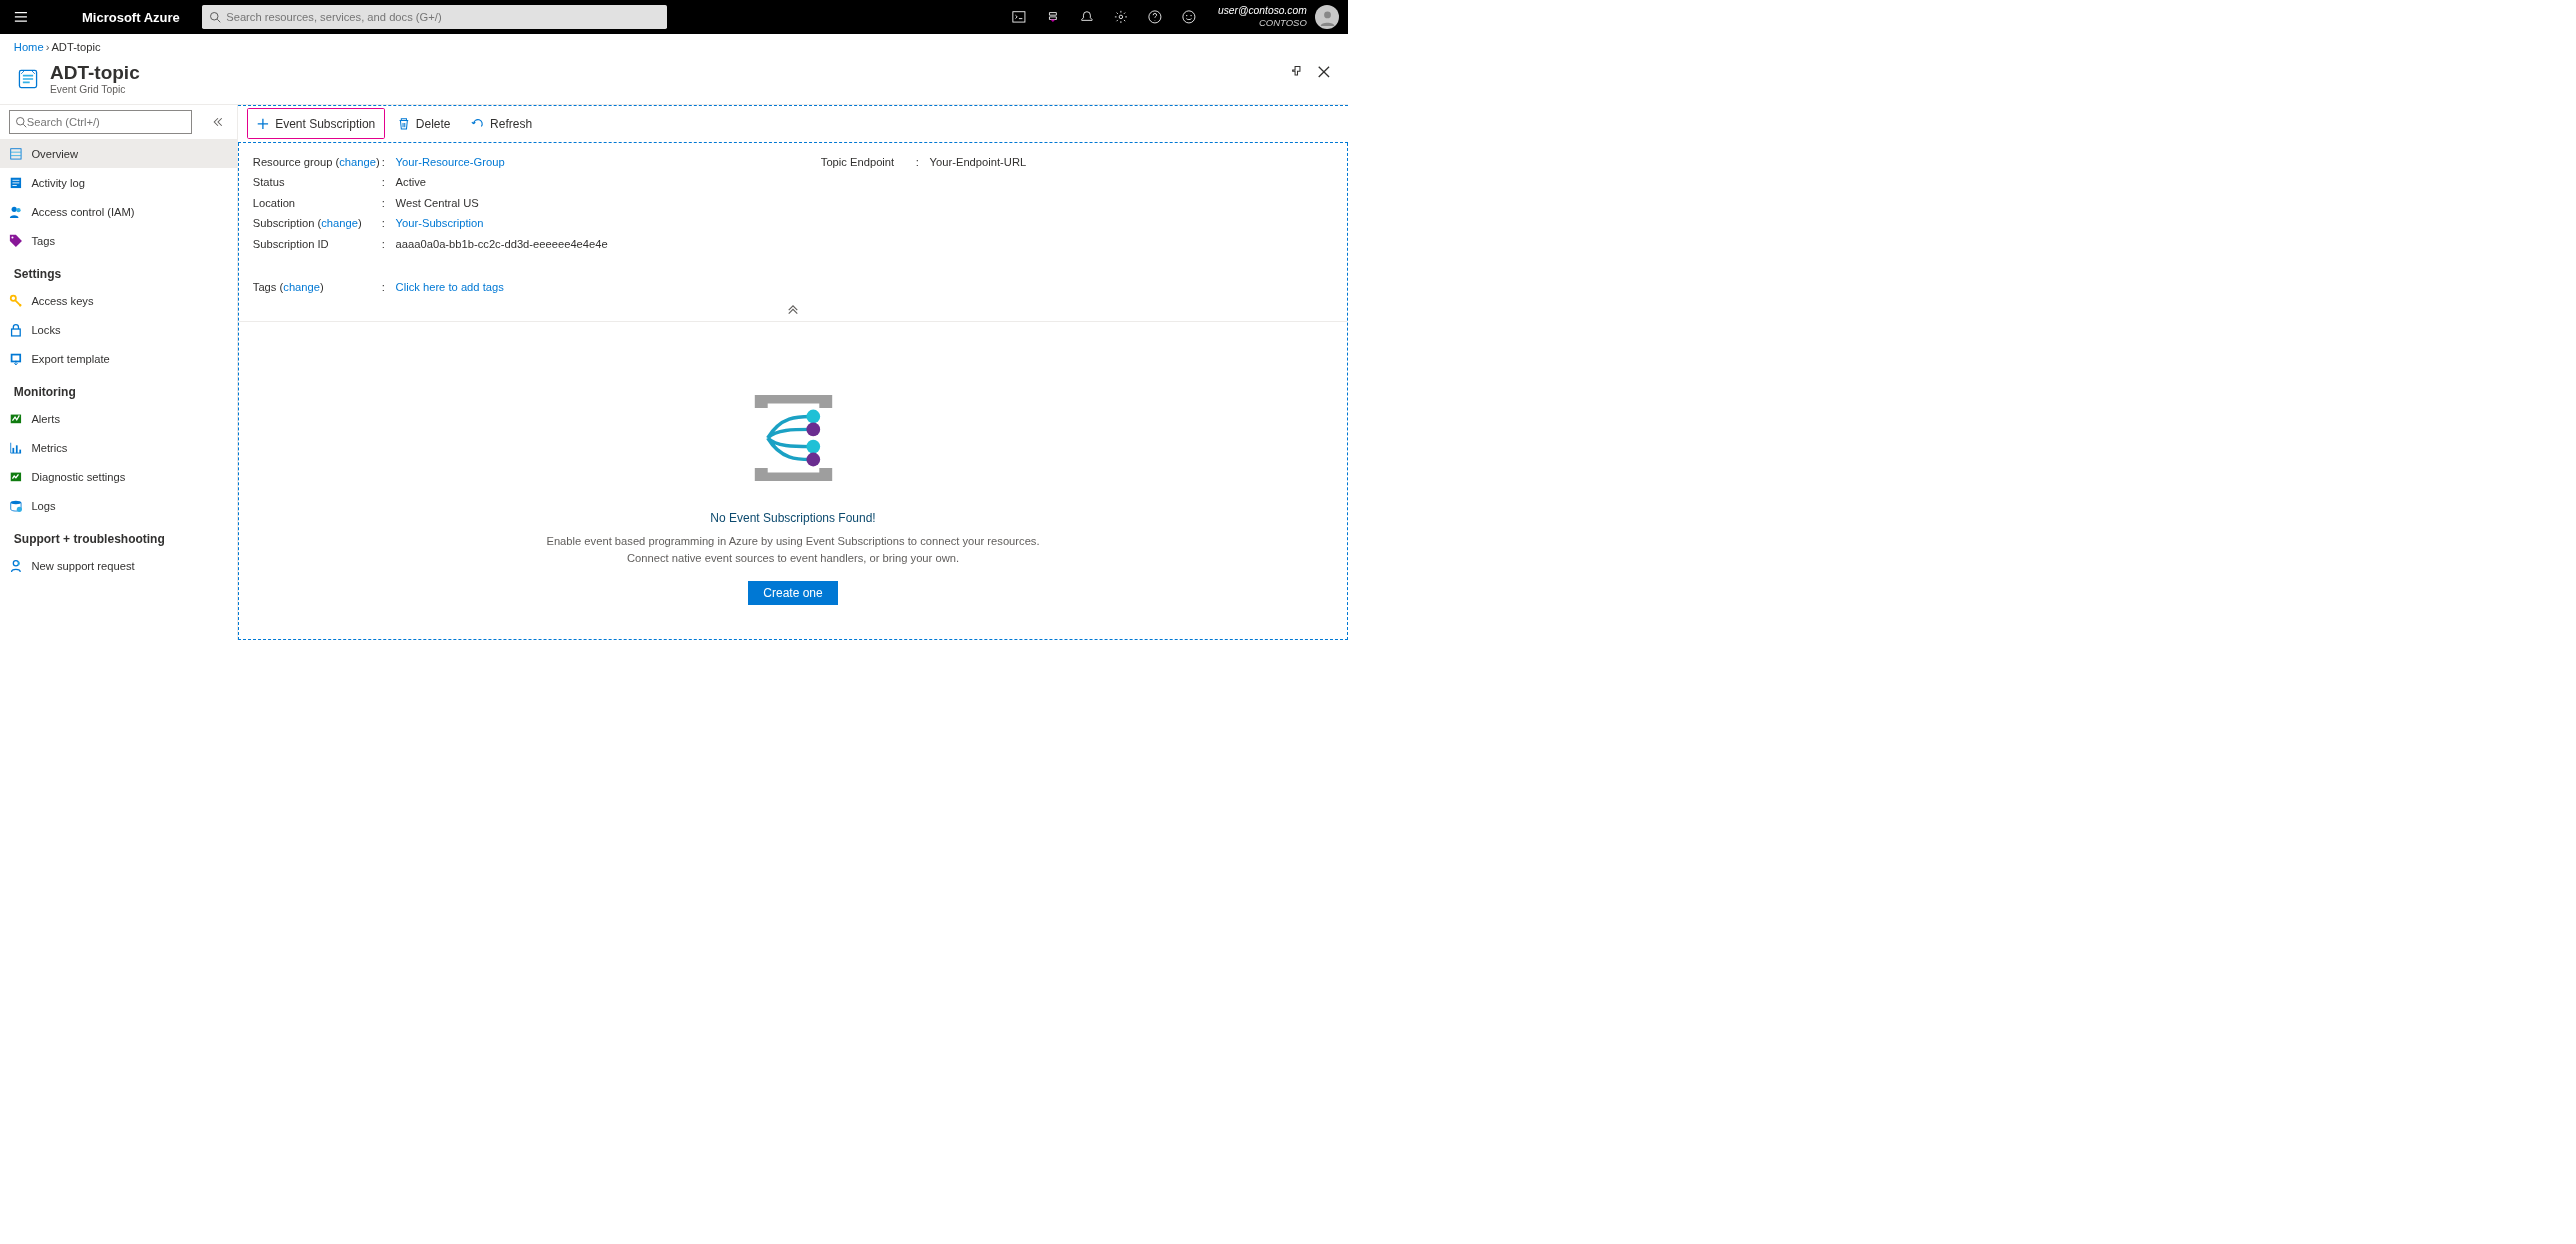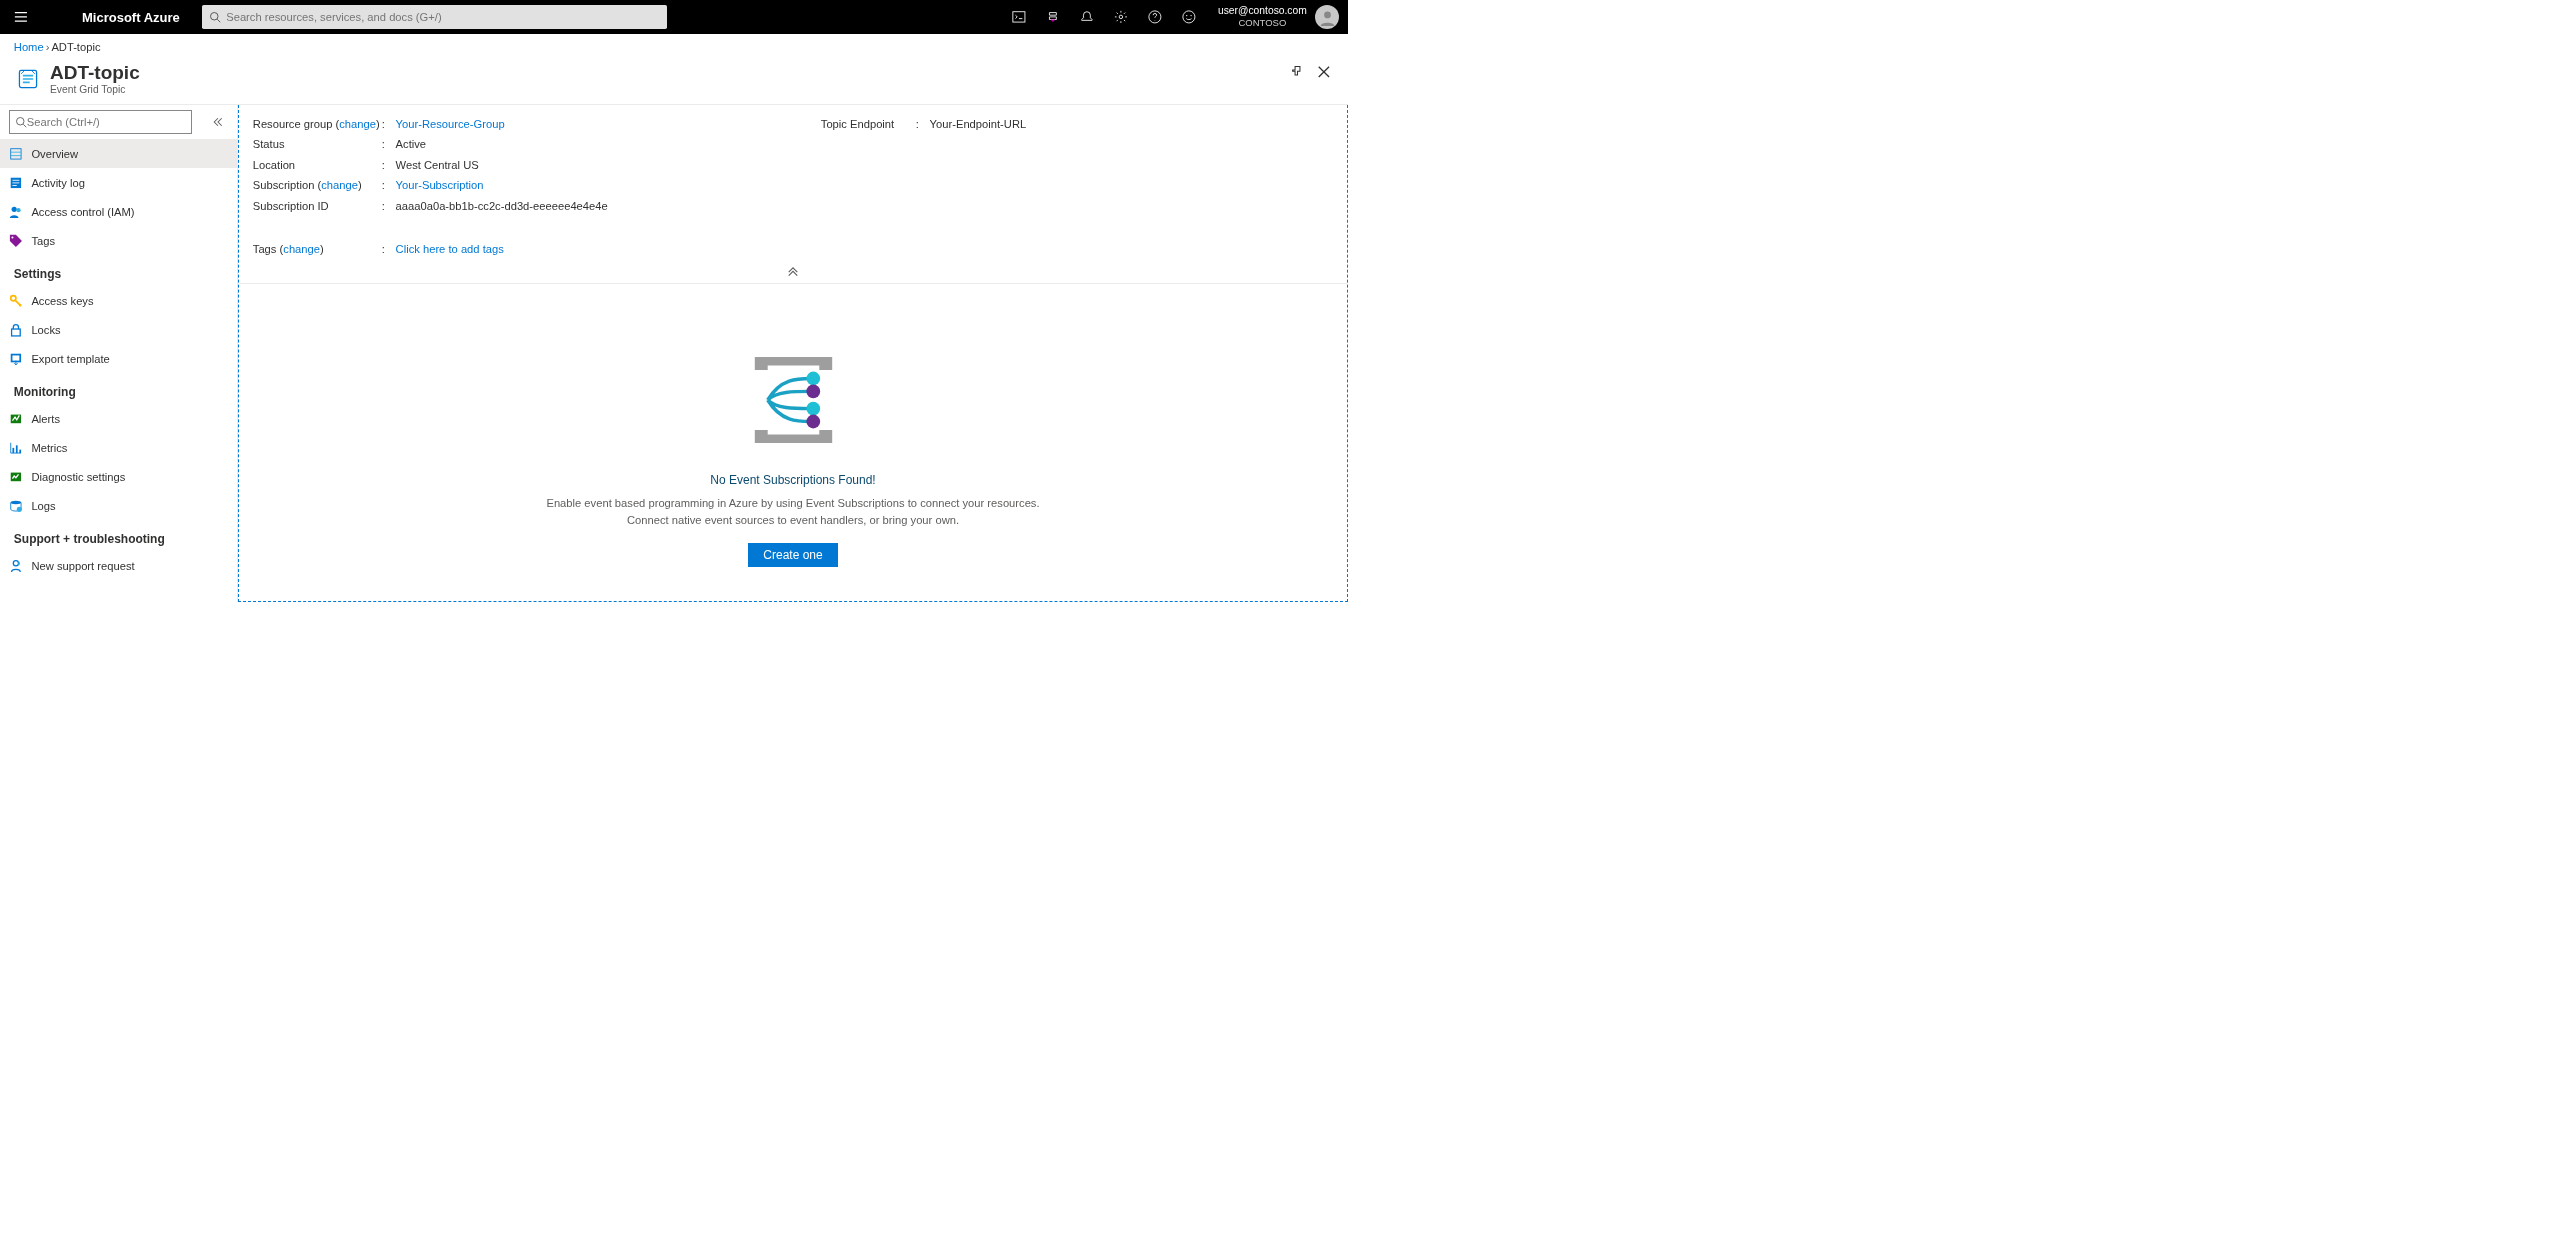--- a/index.html
+++ b/index.html
@@ -4,21 +4,21 @@
 <style>
   * { box-sizing: border-box; margin: 0; padding: 0; }
   body { font-family: "Segoe UI", Arial, sans-serif; font-size: 11.2px; color: #323130; background: #fff; width: 1348px; }
   .topbar { background: #000; color: #fff; height: 34px; display: flex; align-items: center; }
   .hamburger { width: 41px; display: flex; justify-content: center; align-items: center; height: 34px; cursor: pointer; }
   .brand { font-size: 13px; font-weight: 600; padding: 0 13.8px 0 41px; }
   .search-global { flex: 0 0 465px; background: #e1e1e1; border-radius: 1.7px; height: 24px; display: flex; align-items: center; padding: 0 6.9px; color: #555; margin-left: 8.6px; }
   .search-global input { border: none; background: transparent; flex: 1; font-size: 11.2px; color: #323130; outline: none; margin-left: 5.2px; }
   .topbar-right { margin-left: auto; display: flex; align-items: center; height: 34px; }
   .topbar-icon { width: 34px; height: 34px; display: flex; justify-content: center; align-items: center; cursor: pointer; }
-  .account { display: flex; flex-direction: column; align-items: center; padding: 0 5.2px 0 12px; font-size: 10.3px; line-height: 1.2; }
+  .account { display: flex; flex-direction: column; align-items: flex-end; padding: 0 5.2px 0 12px; font-size: 10.3px; line-height: 1.2; font-style: italic; }
   .avatar { width: 24px; height: 24px; border-radius: 50%; background: #c8c8c8; margin: 0 8.6px 0 3.4px; display:flex; align-items:center; justify-content:center; }
 
   .breadcrumb { padding: 6.9px 13.8px; font-size: 11.2px; border-bottom: none; display:flex; align-items:center; gap:2px;}
   .breadcrumb a { color: #0078d4; text-decoration: none; }
   .breadcrumb .sep { color: #605e5c; }
 
   .page-header { display: flex; align-items: center; padding: 3.4px 13.8px 8.6px 13.8px; border-bottom: 0.9px solid #edebe9; position: relative;}
   .resource-icon { width: 27.6px; height: 27.6px; margin-right: 8.6px; display:flex; align-items:center; justify-content:center;}
   .page-title { font-size: 19px; font-weight: 600; line-height: 1.1;}
   .page-subtitle { font-size: 10.3px; color: #605e5c; }
@@ -297,20 +297,46 @@
             <circle cx="8" cy="5" r="3" fill="none" stroke="#0078d4" stroke-width="1.5"></circle>
             <path d="M3 15c0-4 10-4 10 0" fill="none" stroke="#0078d4" stroke-width="1.5"></path>
             <path d="M11 3a3 3 0 010 4" stroke="#32b0e6" stroke-width="1.5" fill="none"></path>
           </svg>
         </span>
       <span>New support request</span>
     </div>
   </div>
 
   <div class="main">
+    <div class="cmdbar">
+      <div class="cmd-btn highlighted">
+        <span class="cmd-icon">
+            <svg width="13.8" height="13.8" viewBox="0 0 16 16">
+              <path d="M8 2v12M2 8h12" stroke="#0078d4" stroke-width="1.5"></path>
+            </svg>
+          </span>
+        <span>Event Subscription</span>
+      </div>
+      <div class="cmd-btn">
+        <span class="cmd-icon">
+            <svg width="13.8" height="13.8" viewBox="0 0 16 16">
+              <path d="M3 4h10M5 4V2h6v2M4 4l1 10h6l1-10M7 7v5M9 7v5" stroke="#0078d4" fill="none" stroke-width="1.2"></path>
+            </svg>
+          </span>
+        <span>Delete</span>
+      </div>
+      <div class="cmd-btn">
+        <span class="cmd-icon">
+            <svg width="13.8" height="13.8" viewBox="0 0 16 16">
+              <path d="M3 8a5 5 0 119 3M3 8l-2-2M3 8l2-2" stroke="#0078d4" fill="none" stroke-width="1.3"></path>
+            </svg>
+          </span>
+        <span>Refresh</span>
+      </div>
+    </div>
 
     <div class="dashed-border">
     <div class="essentials">
       <div class="essentials-left">
         <div class="ess-row">
           <div class="ess-label"><span>Resource group</span> (<span class="change">change</span>)</div>
           <div class="ess-colon">:</div>
           <div class="ess-value"><a class="link">Your-Resource-Group</a></div>
         </div>
         <div class="ess-row">

